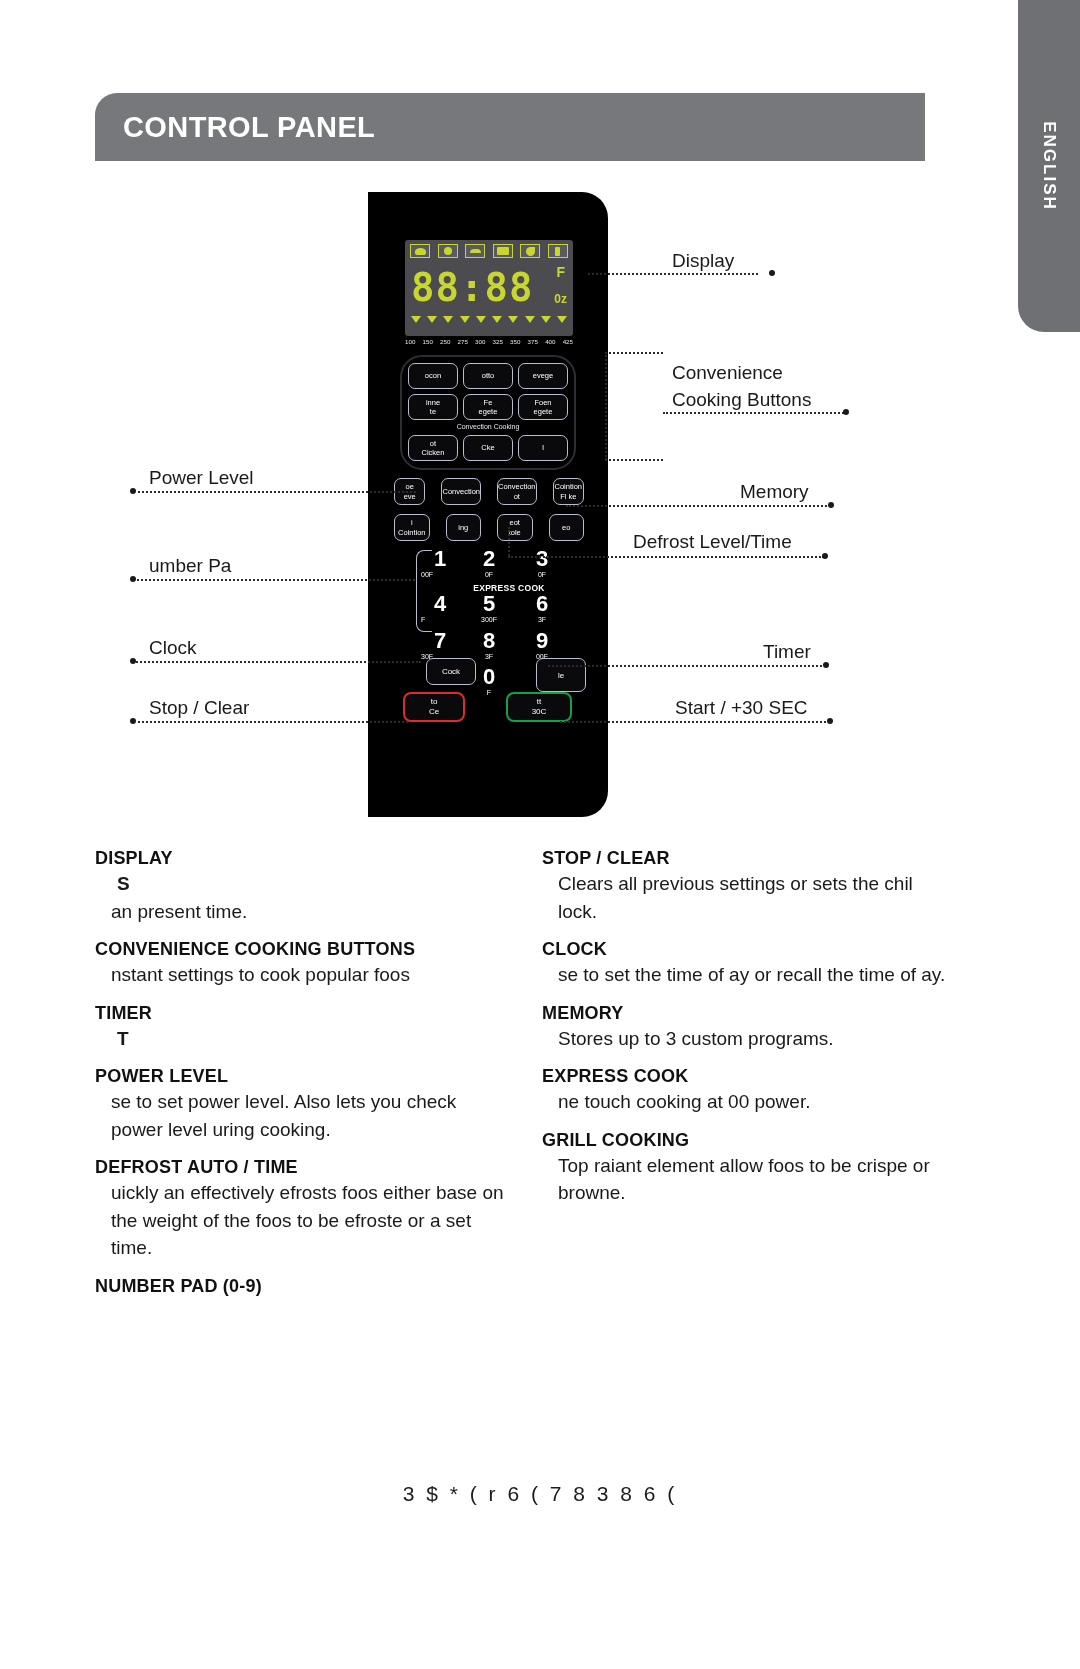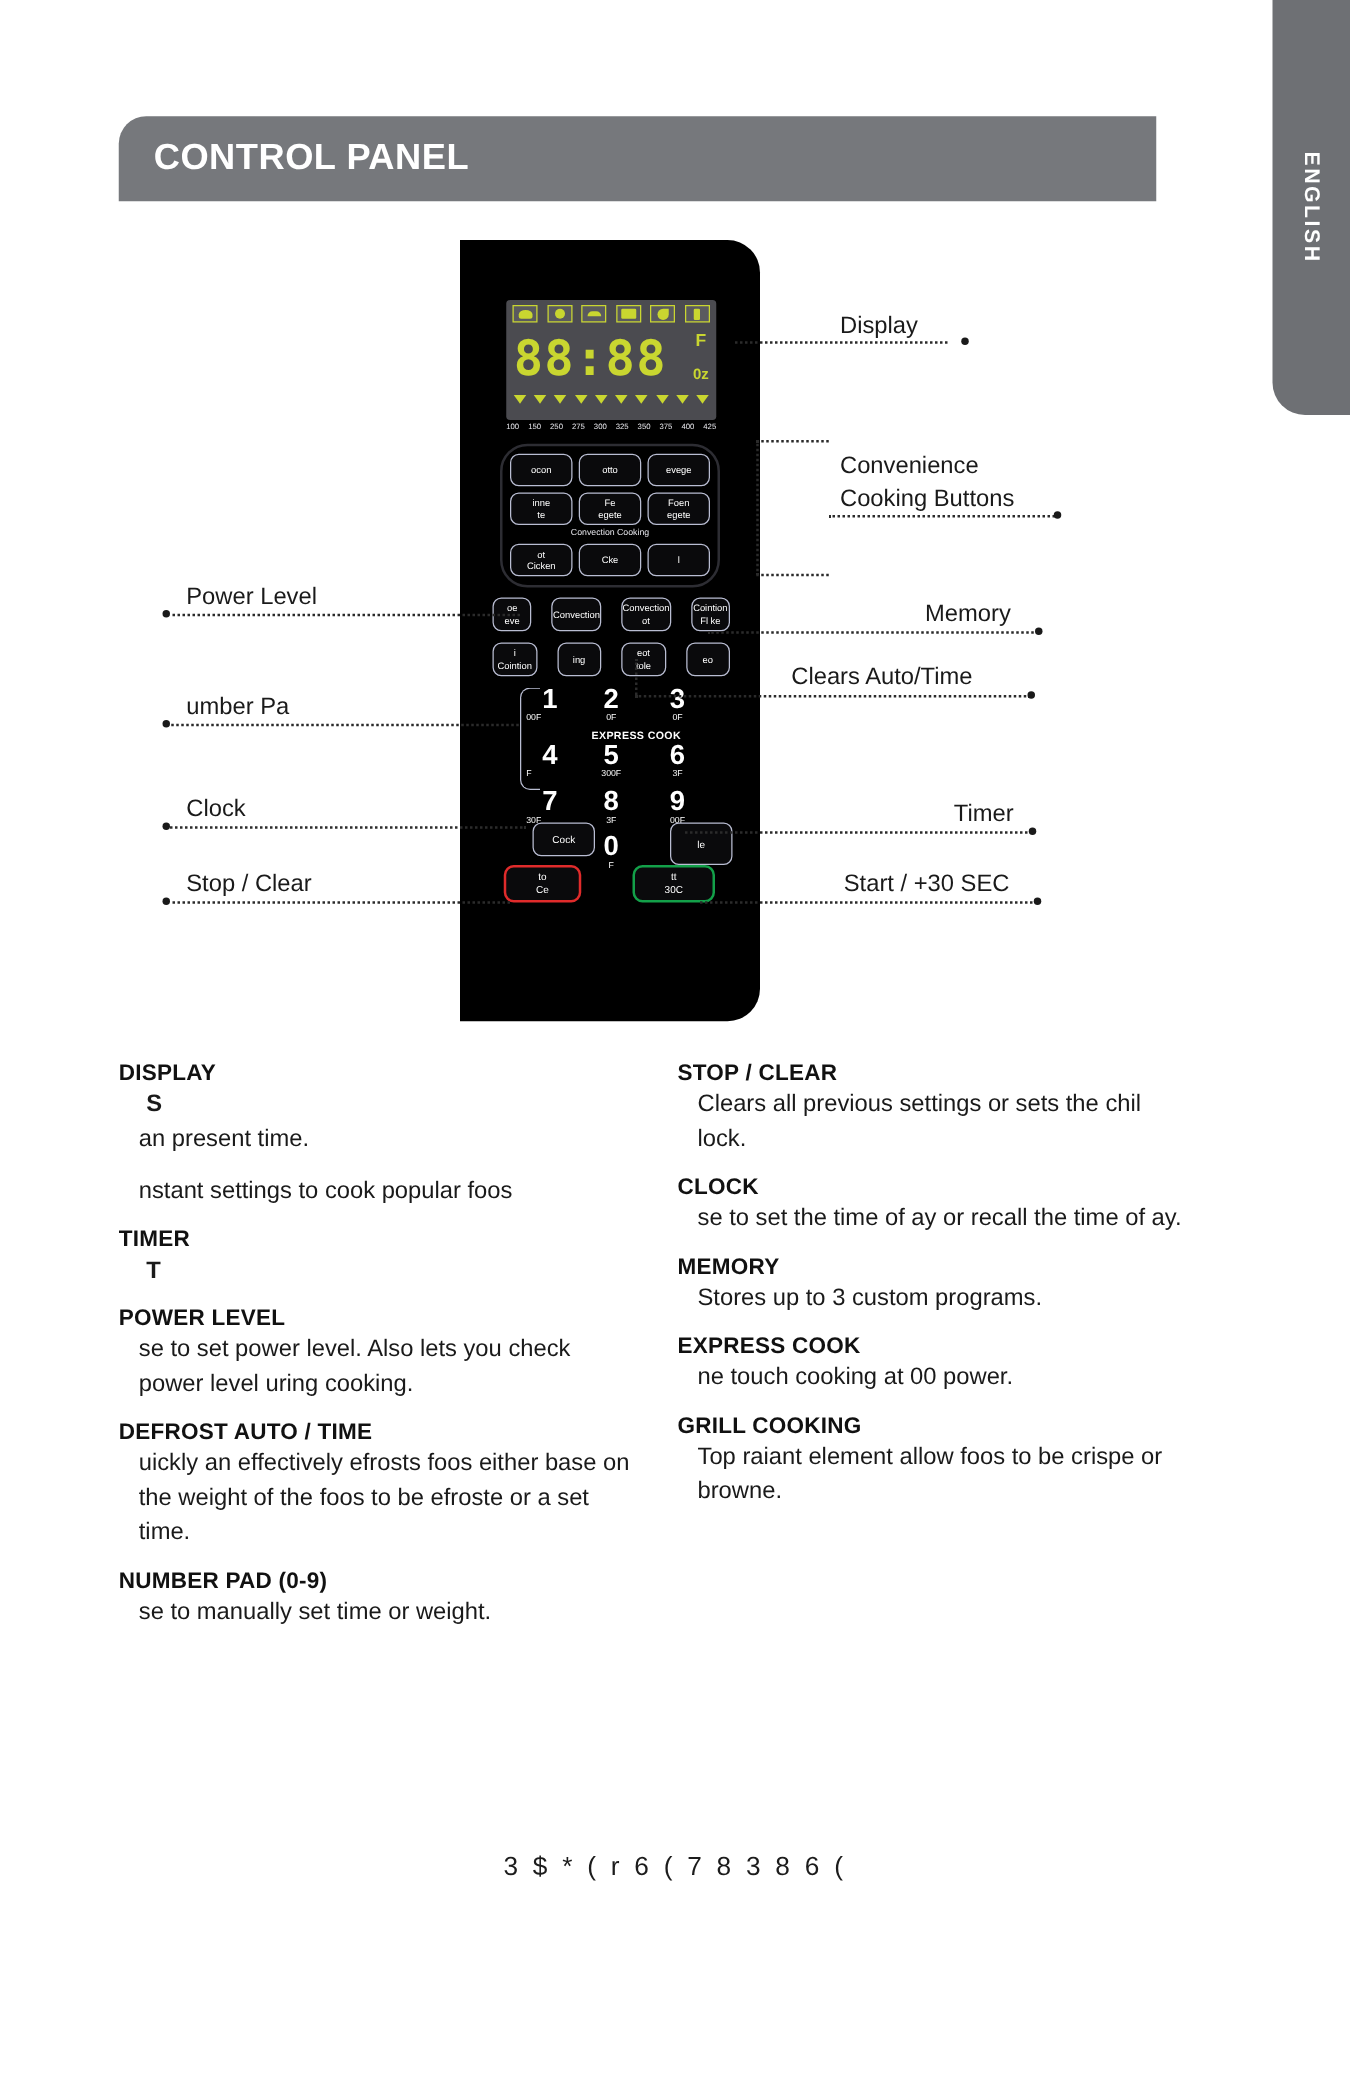--- a/index.html
+++ b/index.html
@@ -502,21 +502,21 @@
 <div class="dot" style="left:130px; top:488px;"></div>
 
 <div class="callout" style="left:740px; top:481px;">Memory</div>
 <div class="dotline" style="left:566px; top:505px; width:265px;"></div>
 <div class="dot" style="left:828px; top:502px;"></div>
 
 <div class="callout" style="left:149px; top:555px;">umber Pa</div>
 <div class="dotline" style="left:133px; top:579px; width:282px;"></div>
 <div class="dot" style="left:130px; top:576px;"></div>
 
-<div class="callout" style="left:633px; top:531px;">Clears Auto/Time</div>
+<div class="callout" style="left:633px; top:531px;">Defrost Level/Time</div>
 <div class="dotv" style="left:508px; top:527px; height:29px;"></div>
 <div class="dotline" style="left:508px; top:556px; width:316px;"></div>
 <div class="dot" style="left:822px; top:553px;"></div>
 
 <div class="callout" style="left:149px; top:637px;">Clock</div>
 <div class="dotline" style="left:133px; top:661px; width:288px;"></div>
 <div class="dot" style="left:130px; top:658px;"></div>
 
 <div class="callout" style="left:763px; top:641px;">Timer</div>
 <div class="dotline" style="left:548px; top:665px; width:278px;"></div>
@@ -531,37 +531,37 @@
 <div class="dot" style="left:827px; top:718px;"></div>
 
 <div class="cols">
   <div class="col">
     <div class="entry">
       <h4>DISPLAY</h4>
       <p class="sub">S</p>
       <p>an present time.</p>
     </div>
     <div class="entry">
+      <h4>CONVENIENCE COOKING BUTTONS</h4>
       <p>nstant settings to cook popular foos</p>
     </div>
     <div class="entry">
       <h4>TIMER</h4>
       <p class="sub">T</p>
     </div>
     <div class="entry">
       <h4>POWER LEVEL</h4>
       <p>se to set power level. Also lets you check power level uring cooking.</p>
     </div>
     <div class="entry">
       <h4>DEFROST  AUTO / TIME</h4>
       <p>uickly an effectively efrosts foos either base on the weight of the foos to be efroste or a set time.</p>
     </div>
     <div class="entry">
       <h4>NUMBER PAD (0-9)</h4>
-      <p>se to manually set time or weight.</p>
     </div>
   </div>
 
   <div class="col">
     <div class="entry">
       <h4>STOP / CLEAR</h4>
       <p>Clears all previous settings or sets the chil lock.</p>
     </div>
     <div class="entry">
       <h4>CLOCK</h4>

